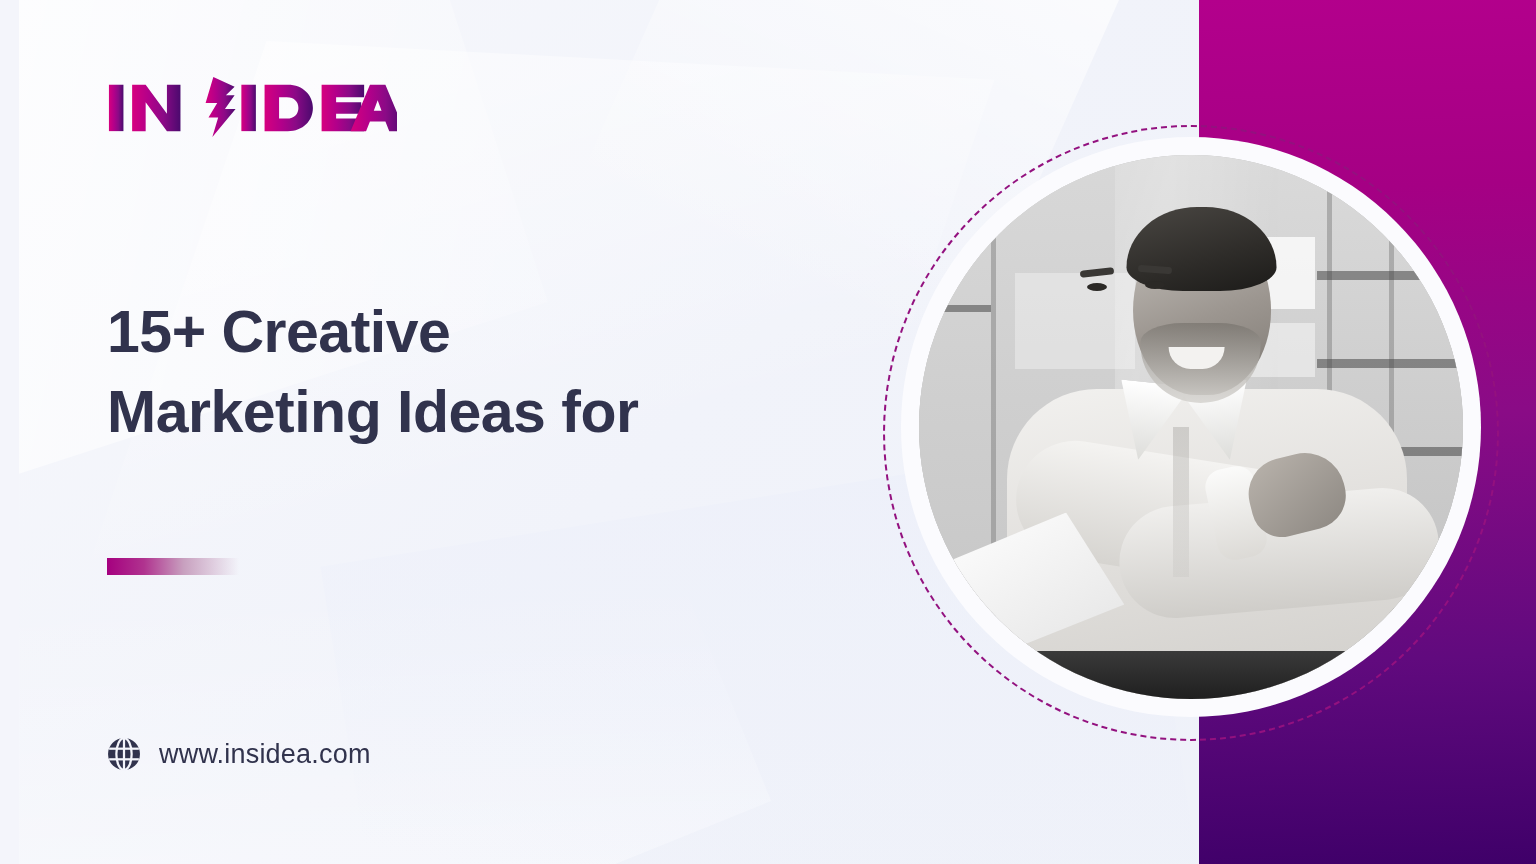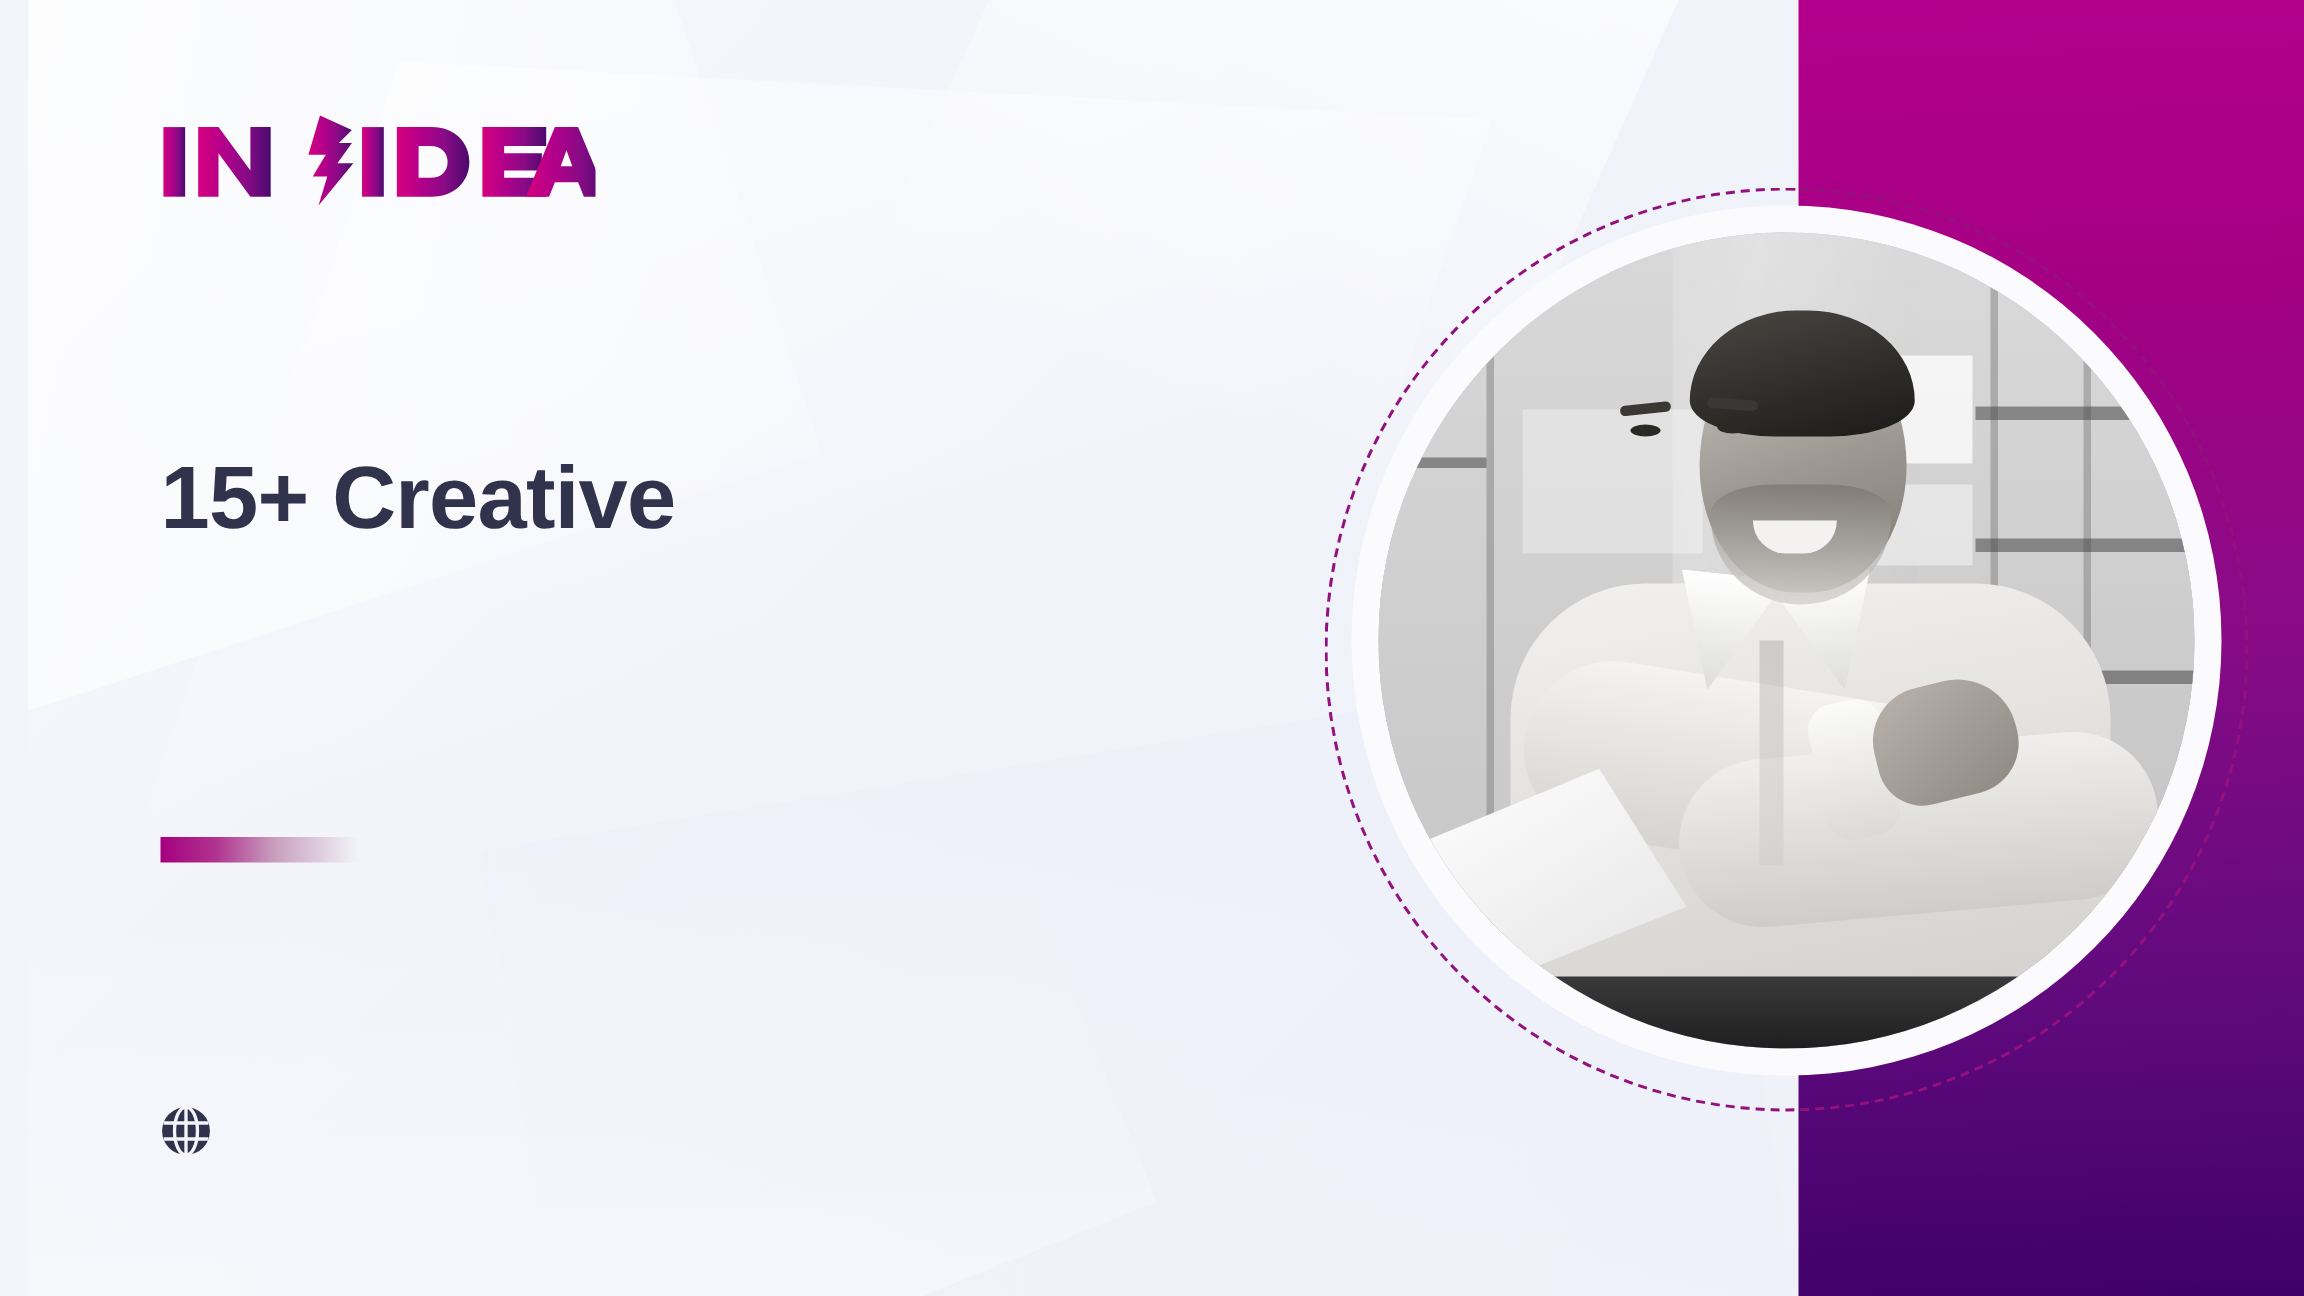--- a/index.html
+++ b/index.html
@@ -323,29 +323,31 @@
         <path d="M222 10 h44 v13 h-29 v5 h26 v12 h-26 v5 h29 v13 h-44 z"></path>
 
         <path d="M292 58 h16 L288 10 h-16 L252 58 h16 l4 -10 h16 z
                  M276 37 l4 -11 4 11 z"></path>
       </g>
     </svg>
   </div>
 
   <div class="headline">
     <div>15+ Creative</div>
+    <div>Marketing Ideas for</div>
   </div>
 
   <div class="rule"></div>
 
   <div class="footer">
     <svg class="globe-icon" viewBox="0 0 32 32">
       <circle cx="16" cy="16" r="15" fill="#31334d"></circle>
       <g stroke="#f4f5fb" stroke-width="2.1" fill="none">
         <line x1="2" y1="11" x2="30" y2="11"></line>
         <line x1="2" y1="21" x2="30" y2="21"></line>
         <line x1="16" y1="1" x2="16" y2="31"></line>
         <ellipse cx="16" cy="16" rx="7.2" ry="15"></ellipse>
       </g>
     </svg>
+    <span class="footer-url">www.insidea.com</span>
   </div>
 
 </div>
 
 </body></html>

